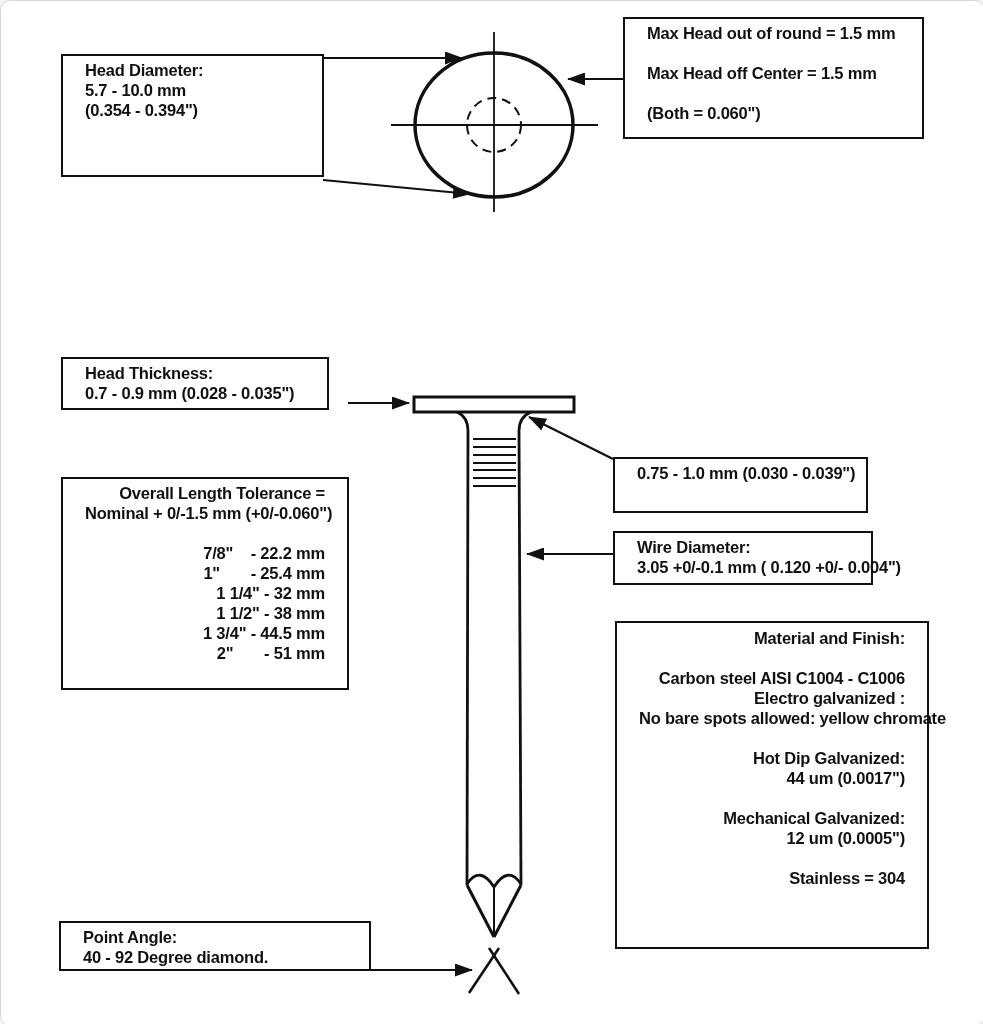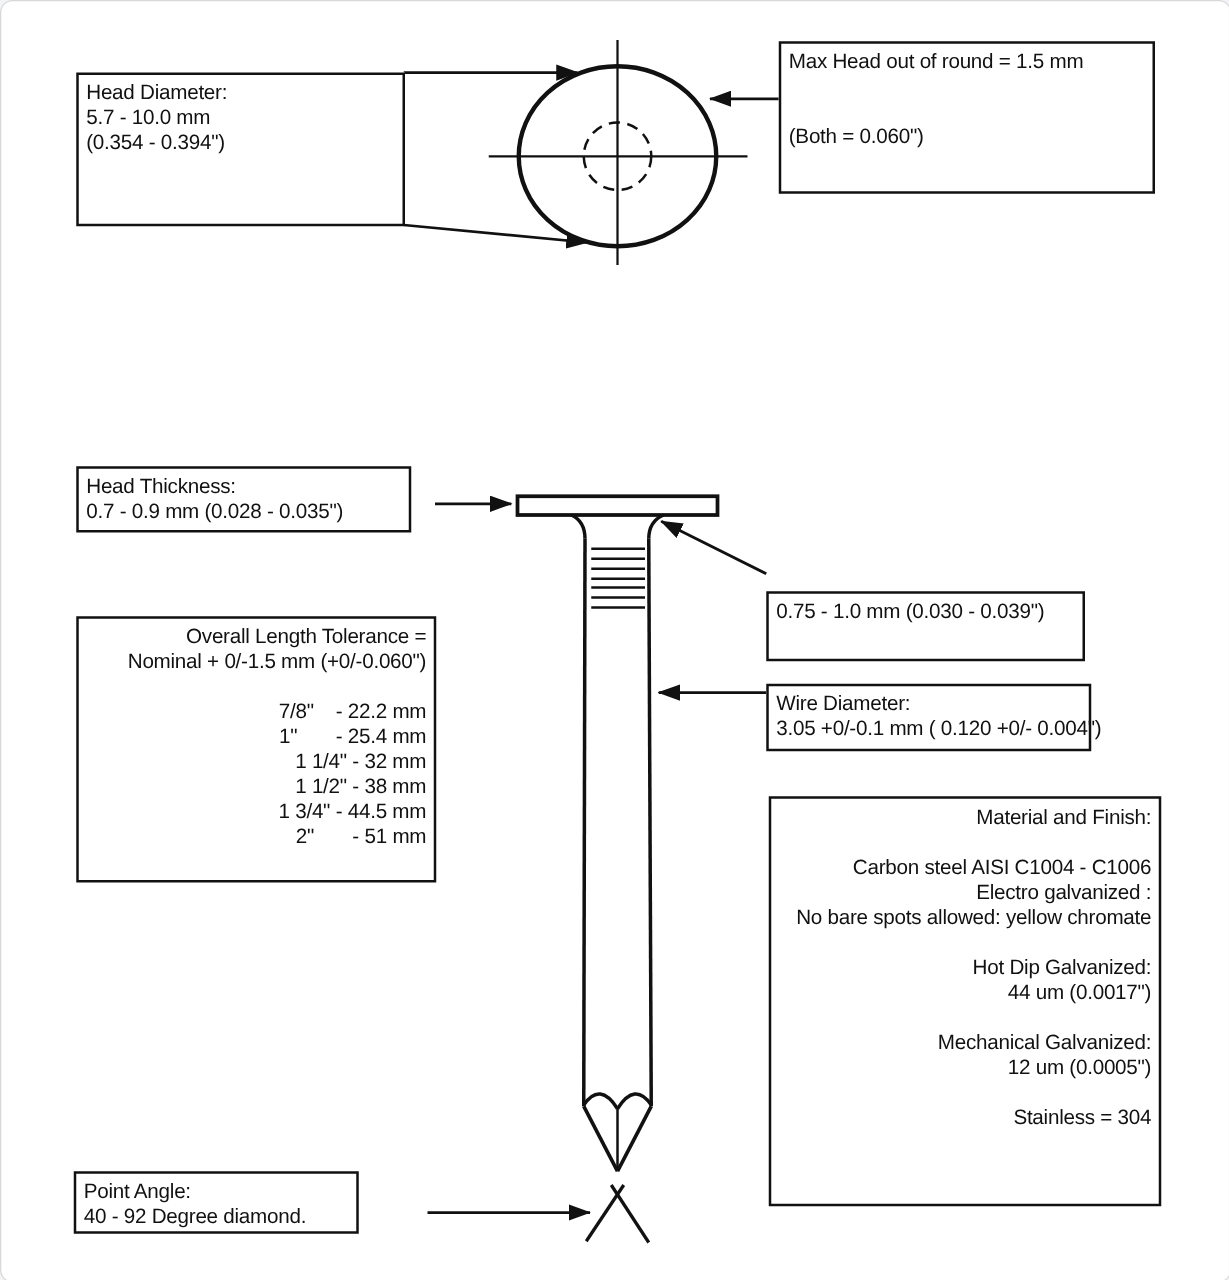--- a/index.html
+++ b/index.html
@@ -6,33 +6,33 @@
   .canvas{
     position:relative;width:983px;height:1024px;background:#ffffff;
     border:1px solid #d8d8d8;border-radius:10px;overflow:hidden;
     font-family:"Liberation Sans","DejaVu Sans",sans-serif;
     color:#111;
   }
   svg.drawing{position:absolute;left:0;top:0;z-index:0;}
   .callout{
     position:absolute;z-index:1;background:#fff;
     border:2.5px solid #111;
-    font-size:16.5px;font-weight:400;letter-spacing:-0.2px;
-    padding:4px 6px;box-sizing:border-box;margin-top:16px;
+    font-size:16.5px;font-weight:700;letter-spacing:-0.2px;
+    padding:4px 22px;box-sizing:border-box;
   }
   .callout .ln{white-space:pre;line-height:20px;min-height:20px;}
   
-  #box-head-diameter { left:60px;  top:41px;  width:263px; height:123px; }
+  #box-head-diameter { left:60px;  top:53px;  width:263px; height:123px; }
   #box-max-head      { left:622px; top:16px;  width:301px; height:122px; }
   #box-head-thickness{ left:60px;  top:356px; width:268px; height:53px;  }
   #box-length        { left:60px;  top:476px; width:288px; height:213px;text-align:right; }
   #box-radius        { left:612px; top:456px; width:255px; height:56px;  }
   #box-wire          { left:612px; top:530px; width:260px; height:54px;  }
   #box-material      { left:614px; top:620px; width:314px; height:328px; padding-top:5px;text-align:right;}
-  #box-point-angle   { left:58px;  top:920px; width:228px; height:50px;  }
+  #box-point-angle   { left:58px;  top:920px; width:312px; height:50px;  }
 </style>
 </head>
 <body>
 
 <div class="canvas">
 
   <svg class="drawing" width="983" height="1024" viewBox="0 0 983 1024">
     <defs>
       <marker id="ah" markerUnits="userSpaceOnUse" markerWidth="18" markerHeight="13" refX="17" refY="6.5" orient="auto">
         <path d="M0,0 L18,6.5 L0,13 Z" fill="#111"></path>
@@ -86,20 +86,21 @@
 
   <div class="callout" id="box-head-diameter">
       <div class="ln">Head Diameter:</div>
       <div class="ln">5.7 - 10.0 mm</div>
       <div class="ln">(0.354 - 0.394")</div>
     </div>
 
   <div class="callout" id="box-max-head">
       <div class="ln">Max Head out of round = 1.5 mm</div>
       <div class="ln"></div>
+      <div class="ln">Max Head off Center = 1.5 mm</div>
       <div class="ln"></div>
       <div class="ln">(Both = 0.060")</div>
     </div>
 
   <div class="callout" id="box-head-thickness">
       <div class="ln">Head Thickness:</div>
       <div class="ln">0.7 - 0.9 mm (0.028 - 0.035")</div>
     </div>
 
   <div class="callout" id="box-length">

